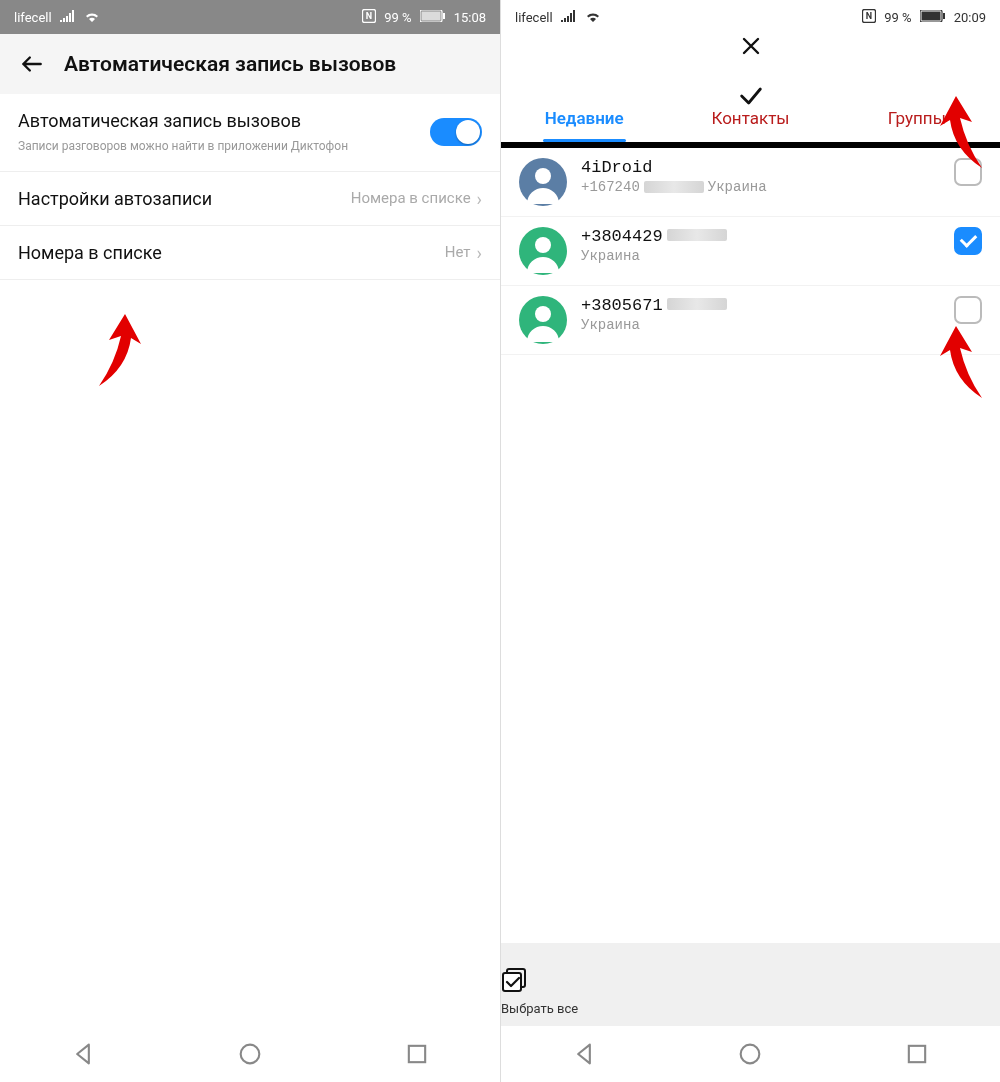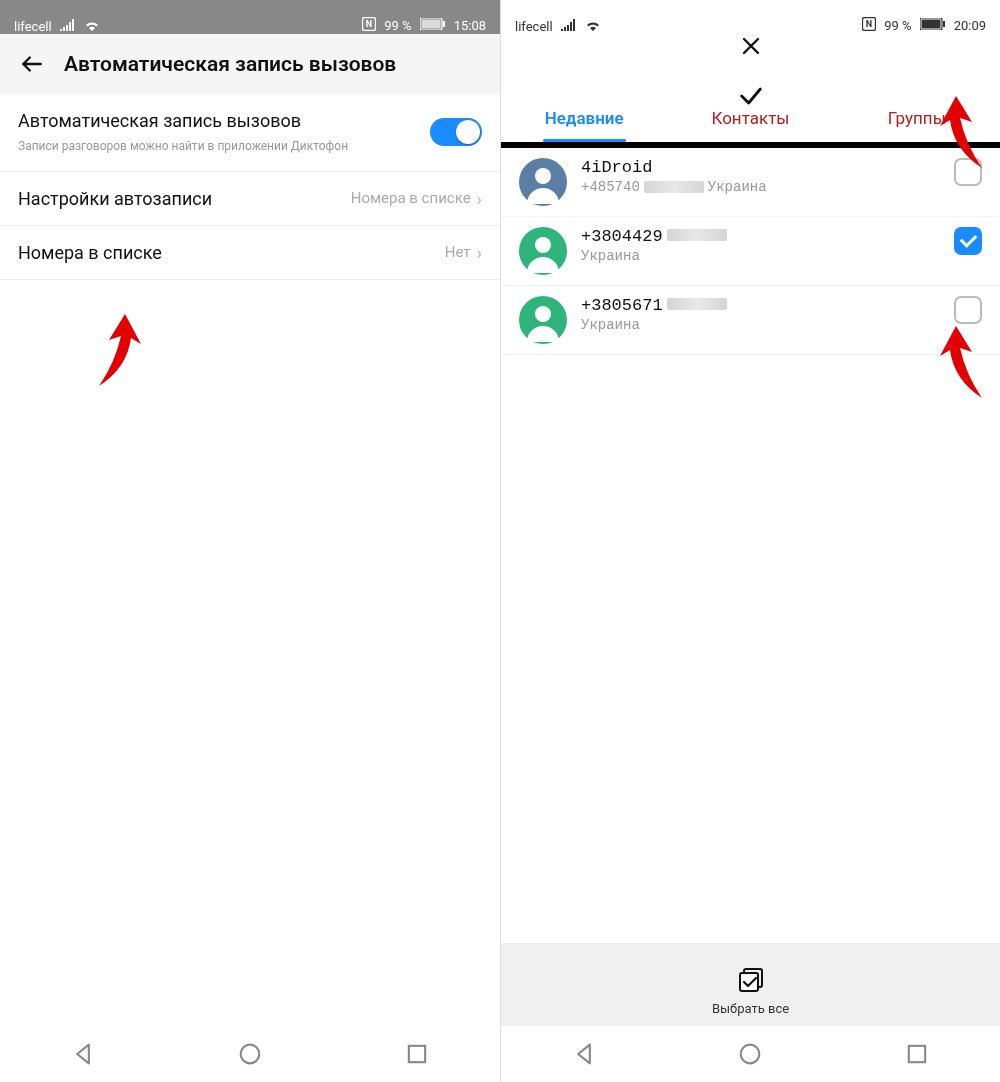--- a/index.html
+++ b/index.html
@@ -1,21 +1,21 @@
 <!DOCTYPE html>
 <html><head>
 <meta charset="utf-8">
 <style>
   * { box-sizing: border-box; margin: 0; padding: 0; }
   body { font-family: -apple-system, "Segoe UI", Roboto, Arial, sans-serif; background:#fff; }
   .wrap { width:1000px; height:1082px; display:flex; position:relative; overflow:hidden; }
   .screen { width:500px; height:1082px; position:relative; background:#fff; }
   .screen + .screen { border-left:1px solid #ddd; }
   
-  .status { height:34px; display:flex; align-items:flex-end; justify-content:space-between; padding:0 14px; font-size:13px; color:#333; }
+  .status { height:34px; display:flex; align-items:center; justify-content:space-between; padding:0 14px; font-size:13px; color:#333; }
   .status.dark { background:#888; color:#fff; }
   .status-left, .status-right { display:flex; align-items:center; gap:8px; }
   
   .header { height:60px; background:#f5f5f5; display:flex; align-items:center; padding:0 12px; gap:12px; }
   .header.white { background:#fff;flex-direction:column; }
   .header-title { font-size:21px; font-weight:600; color:#111; flex:1; white-space:nowrap; overflow:hidden; }
   .hbtn { width:40px; height:40px; display:flex; align-items:center; justify-content:center; cursor:pointer; }
   
   .row { padding:16px 18px; border-bottom:1px solid #eee; display:flex; align-items:center; }
   .row-main { flex:1; }
@@ -36,21 +36,21 @@
   .avatar { width:48px; height:48px; border-radius:50%; display:flex; align-items:center; justify-content:center; margin-right:14px; }
   .avatar svg { width:48px; height:48px; }
   .cinfo { flex:1; }
   .cname { font-size:17px; color:#111; }
   .csub { font-size:14px; color:#999; margin-top:2px; display:flex; align-items:center; }
   .blur { display:inline-block; width:60px; height:12px; background:linear-gradient(90deg,#d5d5d5,#e8e8e8,#d5d5d5); border-radius:2px; margin:0 4px; }
   .chk { width:28px; height:28px; border:2px solid #bbb; border-radius:7px; display:flex; align-items:center; justify-content:center; }
   .chk.checked { background:#1a8cff; border-color:#1a8cff; }
   .chk.checked::after { content:""; width:12px; height:7px; border-left:3px solid #fff; border-bottom:3px solid #fff; transform:rotate(-45deg); margin-top:-4px; }
   
-  .bottombar { position:absolute; bottom:56px; left:0; right:0; background:#f0f0f0; text-align:center; padding:24px 0 10px; }
+  .bottombar { position:absolute; bottom:56px; left:0; right:0; background:#f0f0f0; text-align:left; padding:24px 0 10px; }
   .bottombar .lbl { font-size:13px; color:#333; margin-top:4px; }
   
   .nav { position:absolute; bottom:0; left:0; right:0; height:56px; display:flex; align-items:center; justify-content:space-around; background:#fff; }
   .nav .nbtn { width:28px; height:28px; color:#888; }
   
   .arrow { position:absolute; pointer-events:none; }
   .arrow svg { width:80px; height:90px; }
 </style>
 </head>
 <body>
@@ -202,21 +202,21 @@
     <div class="avatar">
             <svg viewBox="0 0 48 48">
               <circle cx="24" cy="24" r="24" fill="#5b7ea5"></circle>
               <circle cx="24" cy="18" r="8" fill="#fff"></circle>
               <path d="M8 46c0-10 8-16 16-16s16 6 16 16" fill="#fff"></path>
             </svg>
           </div>
     <div class="cinfo">
       <div class="cname">4iDroid</div>
       <div class="csub">
-              <span>+485740</span>
+              <span>+167240</span>
               <span class="blur"></span>
               <span>Украина</span>
             </div>
     </div>
     <div class="chk "></div>
         </div>
         <div class="contact">
     <div class="avatar">
             <svg viewBox="0 0 48 48">
               <circle cx="24" cy="24" r="24" fill="#2fb57b"></circle>

